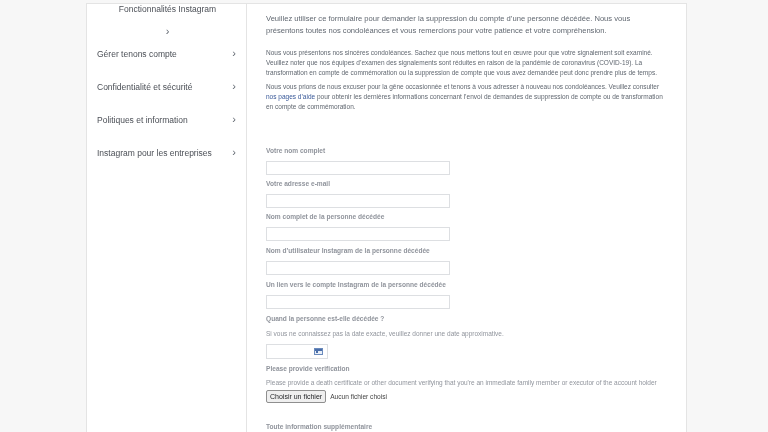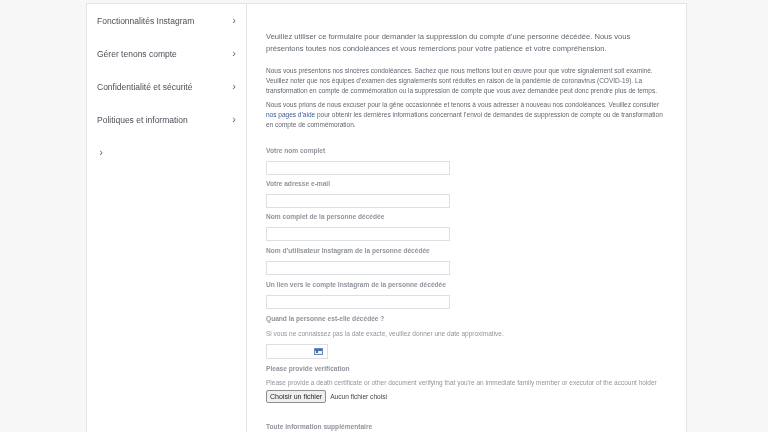--- a/index.html
+++ b/index.html
@@ -23,21 +23,21 @@
       position: relative;
       height: 33px;
       display: flex;
       align-items: center;
       padding-left: 10px;
       padding-right: 8px;
       font-size: 8.5px;
       color: #4b4f56;
       cursor: pointer;
     }
-    .sidebar-item:first-child { margin-top: 0; }
+    .sidebar-item:first-child { margin-top: 0; flex-direction: column; }
     .sidebar-item .label { flex: 1; white-space: nowrap; }
     .sidebar-item .chev {
       font-size: 11px;
       color: #606770;
       width: 8px;
       text-align: center;
       line-height: 1;
     }
     .main {
       position: absolute;
@@ -53,21 +53,21 @@
       font-size: 11px;
       font-weight: bold;
       color: #1c1e21;
       margin-top: 2px;
       line-height: 14px;
     }
     .intro {
       font-size: 7.6px;
       color: #606770;
       line-height: 12px;
-      margin-top: 27px;
+      margin-top: 9px;
       width: 395px;
     }
     .para {
       font-size: 6.5px;
       color: #606770;
       line-height: 10px;
       margin-top: 11px;
       width: 400px;
     }
     .para2 { margin-top: 4px; }
@@ -155,20 +155,21 @@
   </div>
   <div class="sidebar-item">
     <span class="label">Confidentialité et sécurité</span>
     <span class="chev">›</span>
   </div>
   <div class="sidebar-item">
     <span class="label">Politiques et information</span>
     <span class="chev">›</span>
   </div>
   <div class="sidebar-item">
+    <span class="label">Instagram pour les entreprises</span>
     <span class="chev">›</span>
   </div>
 </nav>
 
 <main class="main">
   <p class="intro">Veuillez utiliser ce formulaire pour demander la suppression du compte d’une personne décédée. Nous vous présentons toutes nos condoléances et vous remercions pour votre patience et votre compréhension.</p>
   <p class="para">Nous vous présentons nos sincères condoléances. Sachez que nous mettons tout en œuvre pour que votre signalement soit examiné. Veuillez noter que nos équipes d’examen des signalements sont réduites en raison de la pandémie de coronavirus (COVID-19). La transformation en compte de commémoration ou la suppression de compte que vous avez demandée peut donc prendre plus de temps.</p>
   <p class="para para2"><span>Nous vous prions de nous excuser pour la gêne occasionnée et tenons à vous adresser à nouveau nos condoléances. Veuillez consulter </span><a href="#">nos pages d’aide</a><span> pour obtenir les dernières informations concernant l’envoi de demandes de suppression de compte ou de transformation en compte de commémoration.</span></p>
 
   <div class="fld" style="top:142px;">

